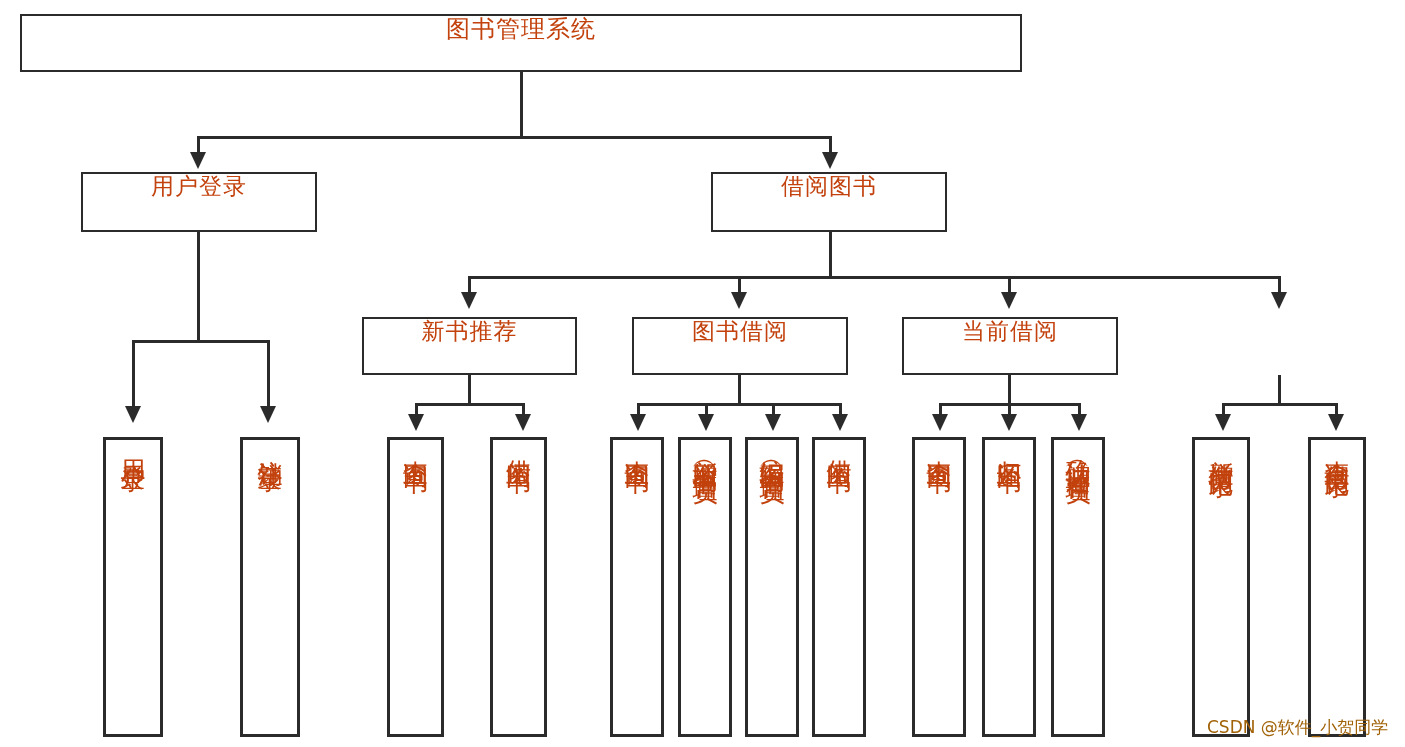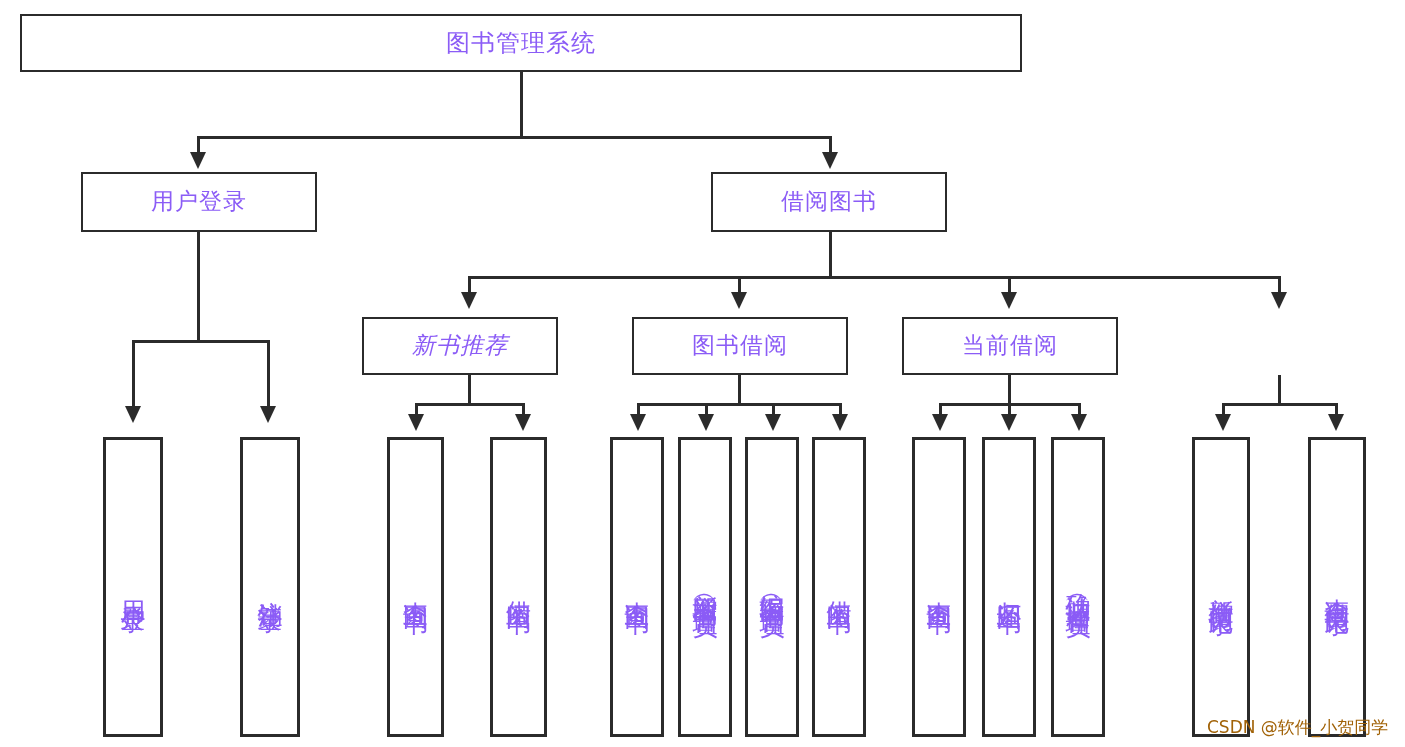--- a/index.html
+++ b/index.html
@@ -16,23 +16,23 @@
     font-family: "DejaVu Sans", "Liberation Sans", sans-serif;
     overflow: hidden;
   }
   
   .node {
     position: absolute;
     box-sizing: border-box;
     background: #ffffff;
     border: 2.5px solid #2b2b2b;
     display: flex;
-    align-items: center;
+    align-items: flex-start;
     justify-content: center;
-    color: #8b5cf6;
+    color: #c2410c;
   }
   .node .label {
     display: block;
     text-align: center;
     line-height: 1.12;
     letter-spacing: 1px;
     white-space: pre;
   }
   
   .node.horiz .label {
@@ -114,21 +114,21 @@
   <div class="conn h" style="left:469px; top:276px; width:812px; height:2.5px;"></div>
   <div class="conn v" style="left:468px; top:276px; width:2.5px; height:22px;"></div>
   <div class="arrow" style="left:461px; top:292px;"></div>
   <div class="conn v" style="left:738px; top:276px; width:2.5px; height:22px;"></div>
   <div class="arrow" style="left:731px; top:292px;"></div>
   <div class="conn v" style="left:1008px; top:276px; width:2.5px; height:22px;"></div>
   <div class="arrow" style="left:1001px; top:292px;"></div>
   <div class="conn v" style="left:1278px; top:276px; width:2.5px; height:22px;"></div>
   <div class="arrow" style="left:1271px; top:292px;"></div>
 
-  <div class="node horiz" style="left:362px; top:317px; width:196px; height:58px;font-style:italic;">
+  <div class="node horiz" style="left:362px; top:317px; width:215px; height:58px;">
     <span class="label">新书推荐</span>
   </div>
   <div class="node horiz" style="left:902px; top:317px; width:216px; height:58px;">
     <span class="label">当前借阅</span>
   </div>
   <div class="node horiz" style="left:632px; top:317px; width:216px; height:58px;">
     <span class="label">图书借阅</span>
   </div>
 
   <div class="conn v" style="left:468px; top:375px; width:2.5px; height:30px;"></div>

